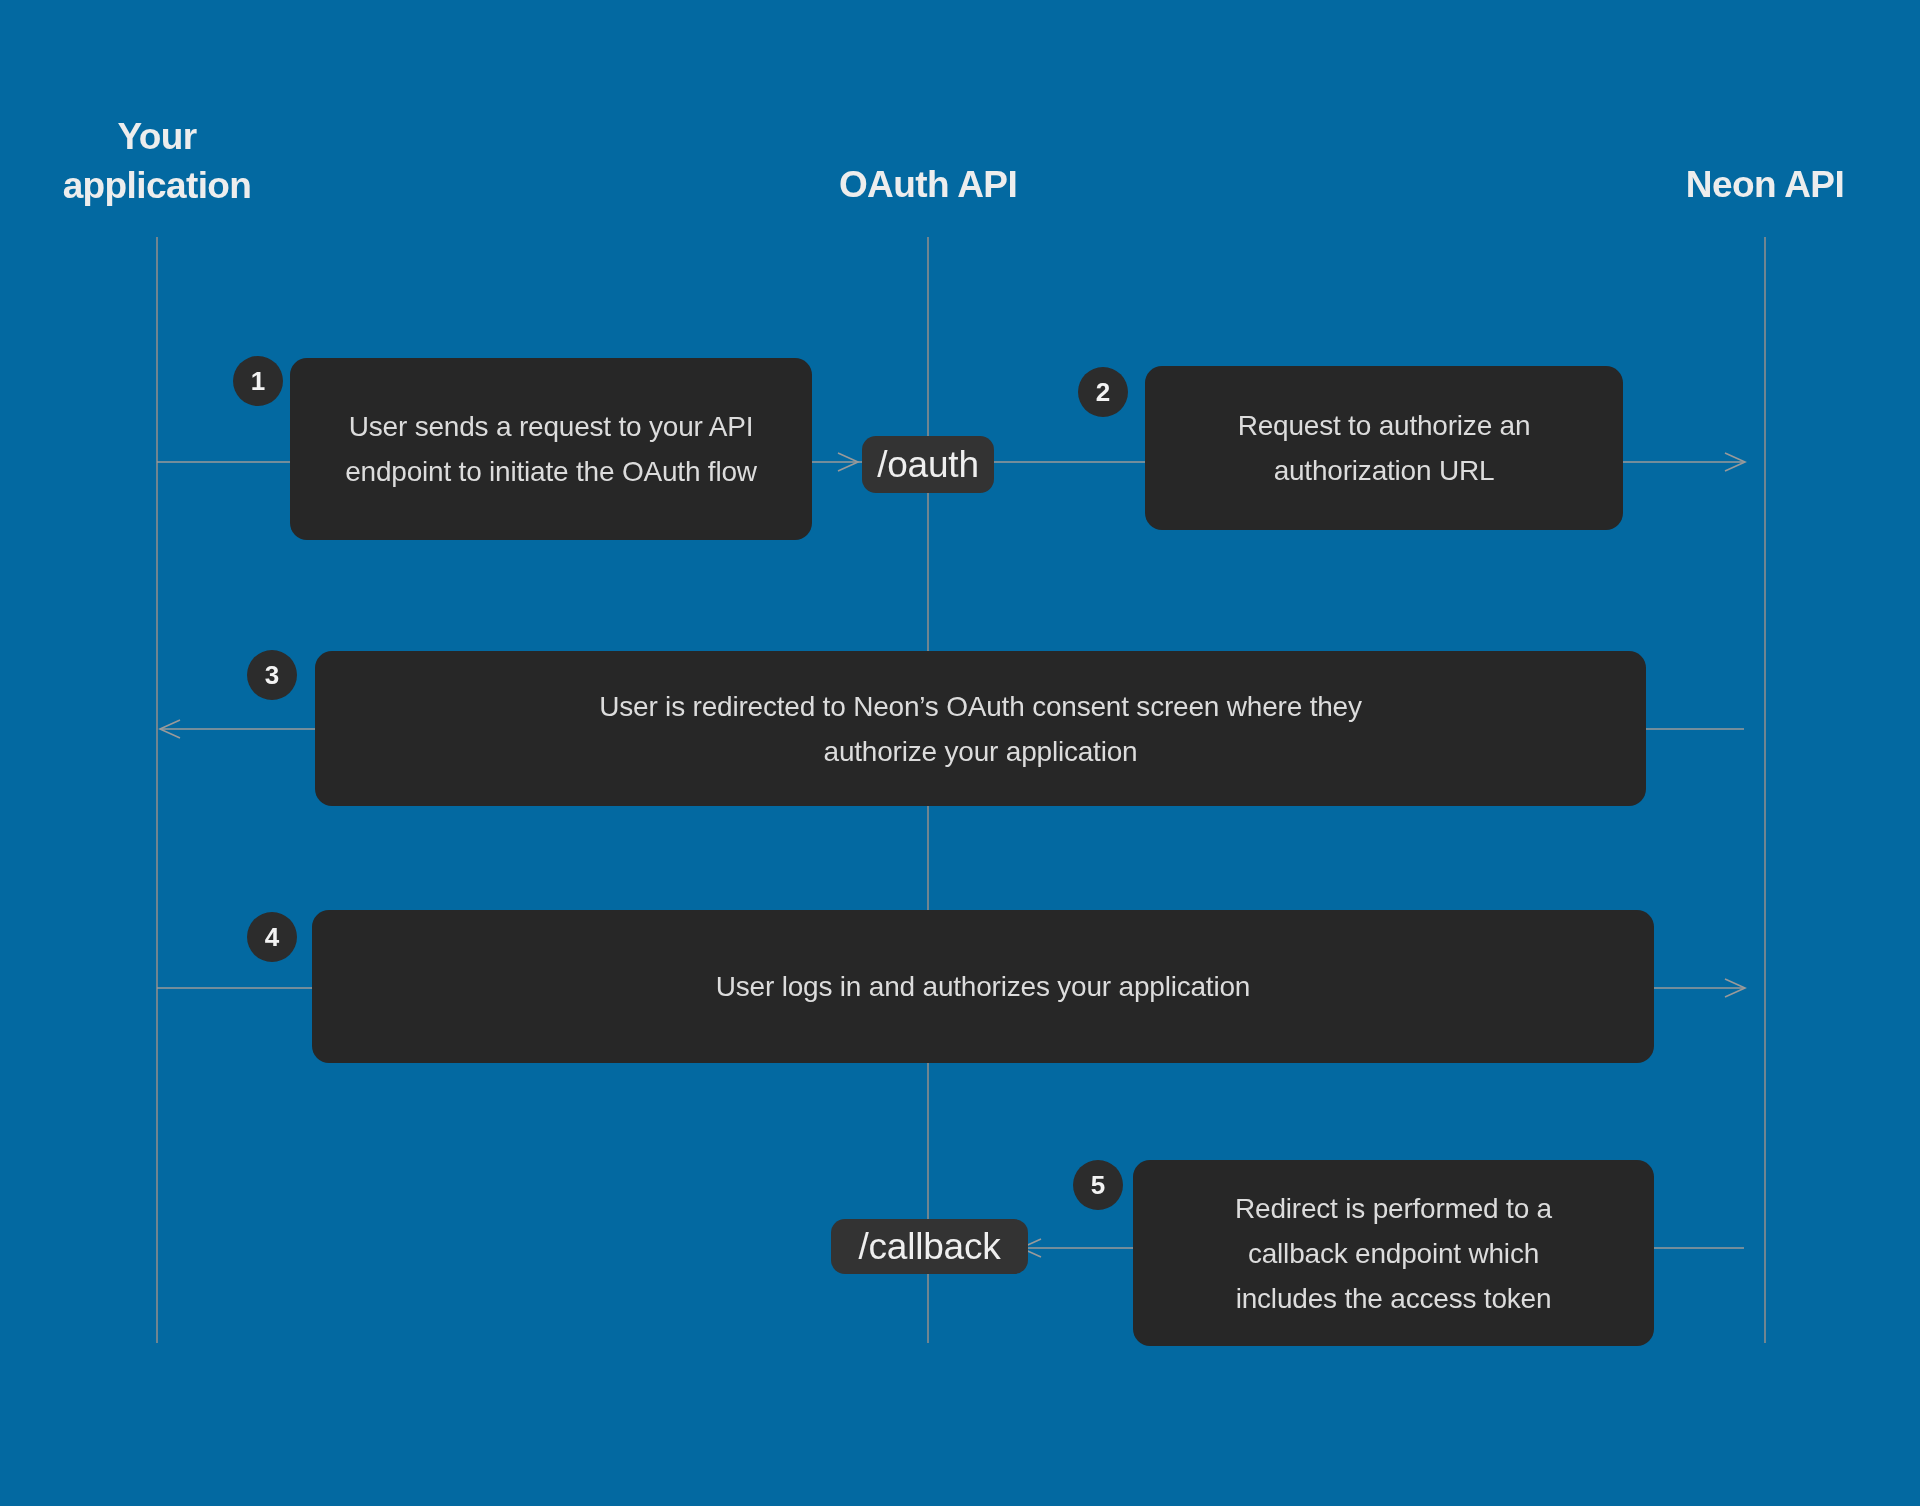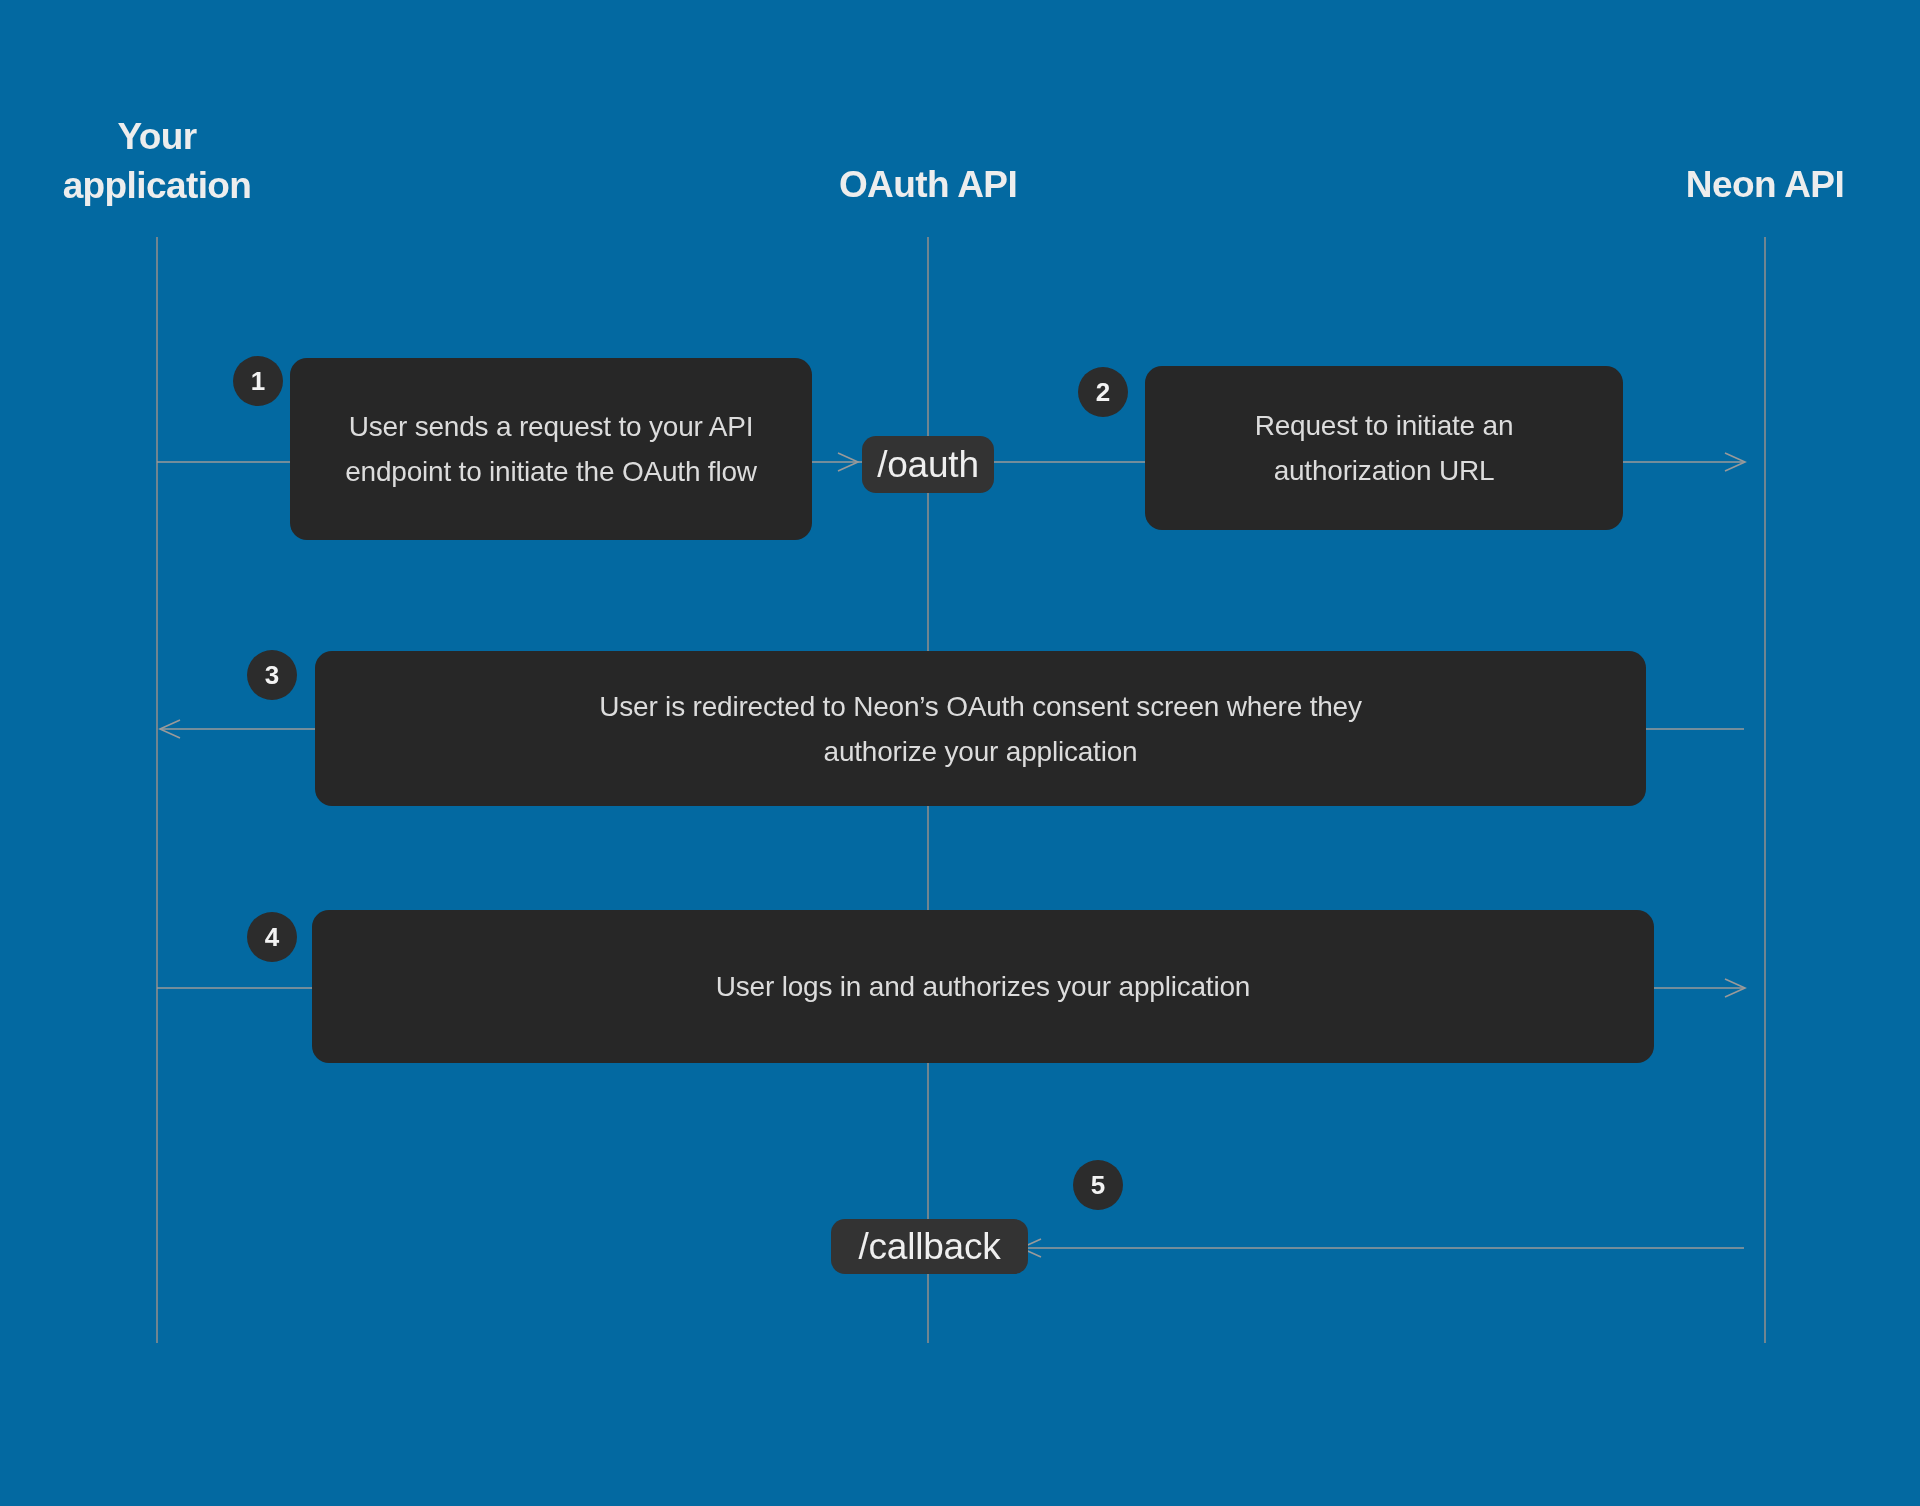--- a/index.html
+++ b/index.html
@@ -122,32 +122,35 @@
   <div class="step-box box-1">
     <span class="box-text">User sends a request to your API endpoint to initiate the OAuth flow</span>
   </div>
 
   <div class="endpoint-pill pill-oauth">
     <span>/oauth</span>
   </div>
 
   <div class="step-badge badge-2">2</div>
   <div class="step-box box-2">
-    <span class="box-text">Request to initiate an authorization URL</span>
+    <span class="box-text">Request to authorize an authorization URL</span>
   </div>
 
   <div class="step-badge badge-3">3</div>
   <div class="step-box box-3">
     <span class="box-text">User is redirected to Neon’s OAuth consent screen where they authorize your application</span>
   </div>
 
   <div class="step-badge badge-4">4</div>
   <div class="step-box box-4">
     <span class="box-text">User logs in and authorizes your application</span>
   </div>
 
   <div class="step-badge badge-5">5</div>
+  <div class="step-box box-5">
+    <span class="box-text">Redirect is performed to a callback endpoint which includes the access token</span>
+  </div>
 
   <div class="endpoint-pill pill-callback">
     <span>/callback</span>
   </div>
 
 </div>
 
 </body></html>

